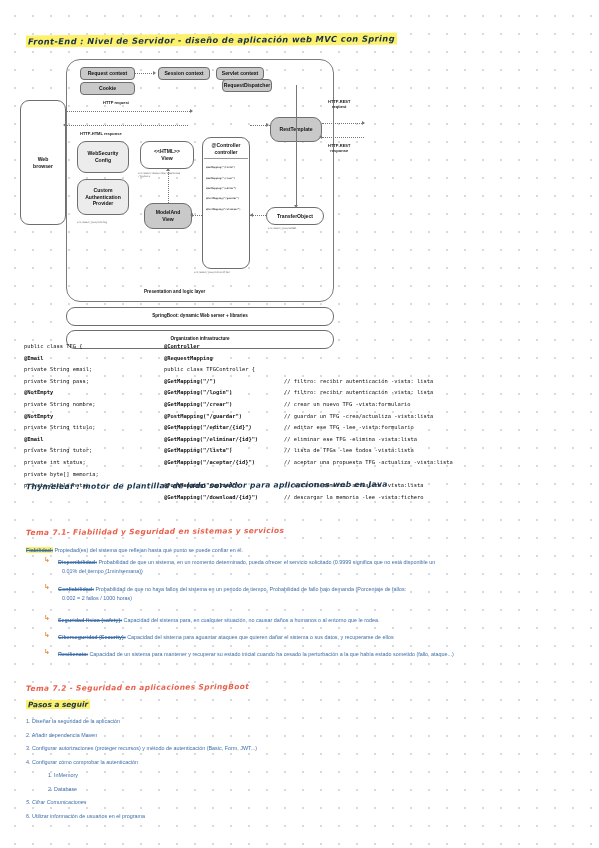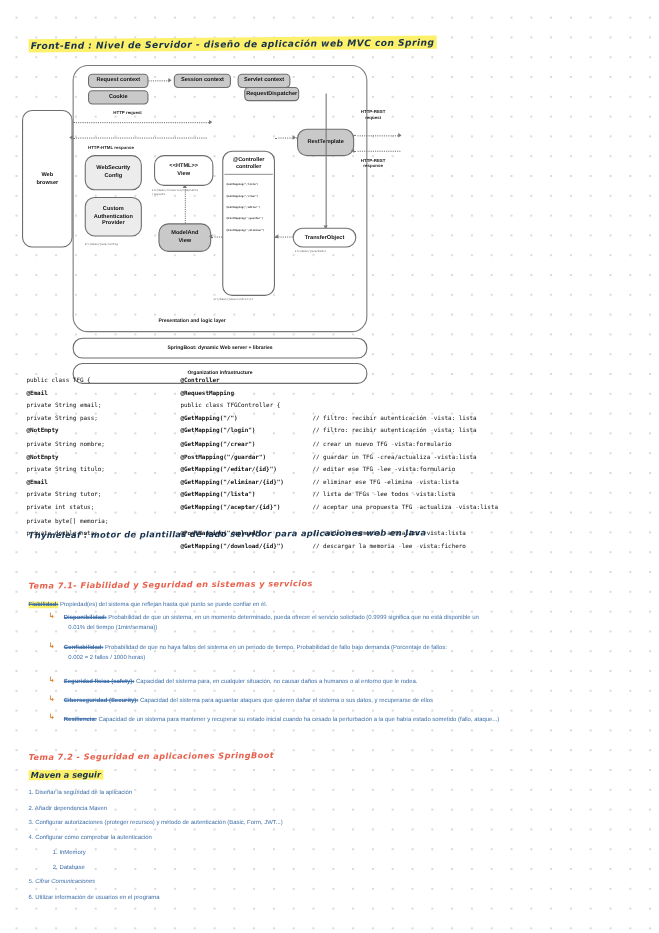--- a/index.html
+++ b/index.html
@@ -292,21 +292,21 @@
   <div class="body-txt" style="left:58px;top:633px;">
     <span class="strike bold">Ciberseguridad (Security):</span><span> Capacidad del sistema para aguantar ataques que quieren dañar el sistema o sus datos, y recuperarse de ellos</span>
   </div>
 
   <div class="arrowbul" style="left:44px;top:648px;">↳</div>
   <div class="body-txt" style="left:58px;top:650px;">
     <span class="strike bold">Resiliencia:</span><span> Capacidad de un sistema para mantener y recuperar su estado inicial cuando ha cesado la perturbación a la que había estado sometido (fallo, ataque...)</span>
   </div>
 
   <div class="note redhead" id="tema72">Tema 7.2 - Seguridad en aplicaciones SpringBoot</div>
-  <div class="note" id="pasos">Maven a seguir</div>
+  <div class="note" id="pasos">Pasos a seguir</div>
 
   <div id="steps">
       <div class="body-txt" style="left: 26px; top: 717px;">1. Diseñar la seguridad de la aplicación</div>
       <div class="body-txt" style="left: 26px; top: 730.5px;">2. Añadir dependencia Maven</div>
       <div class="body-txt" style="left: 26px; top: 744px;">3. Configurar autorizaciones (proteger recursos) y método de autenticación (Basic, Form, JWT...)</div>
       <div class="body-txt" style="left: 26px; top: 757.5px;">4. Configurar cómo comprobar la autenticación</div>
       <div class="body-txt" style="left: 48px; top: 771px;">1. InMemory</div>
       <div class="body-txt" style="left: 48px; top: 784.5px;">2. Database</div>
       <div class="body-txt" style="left: 26px; top: 798px; font-style: italic;">5. Cifrar Comunicaciones</div>
       <div class="body-txt" style="left: 26px; top: 811.5px;">6. Utilizar información de usuarios en el programa</div>

